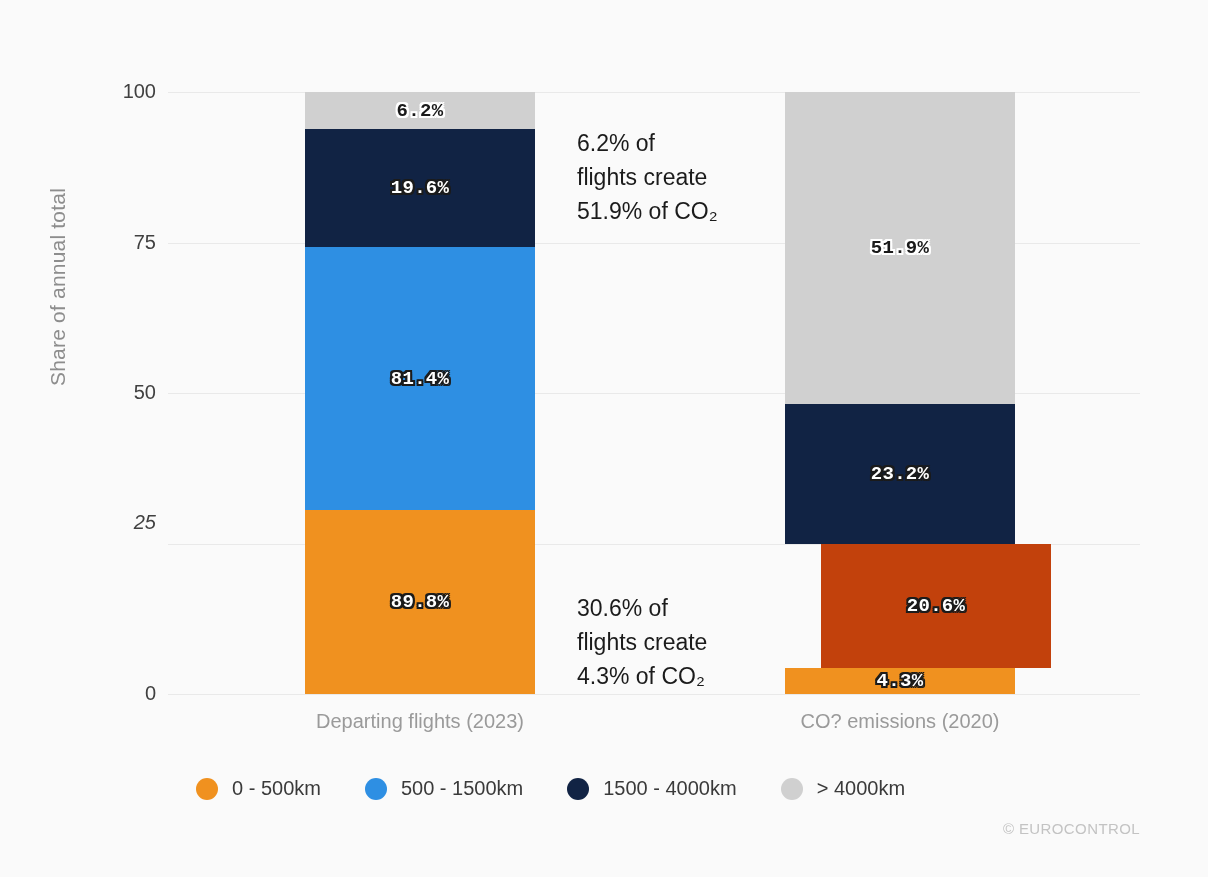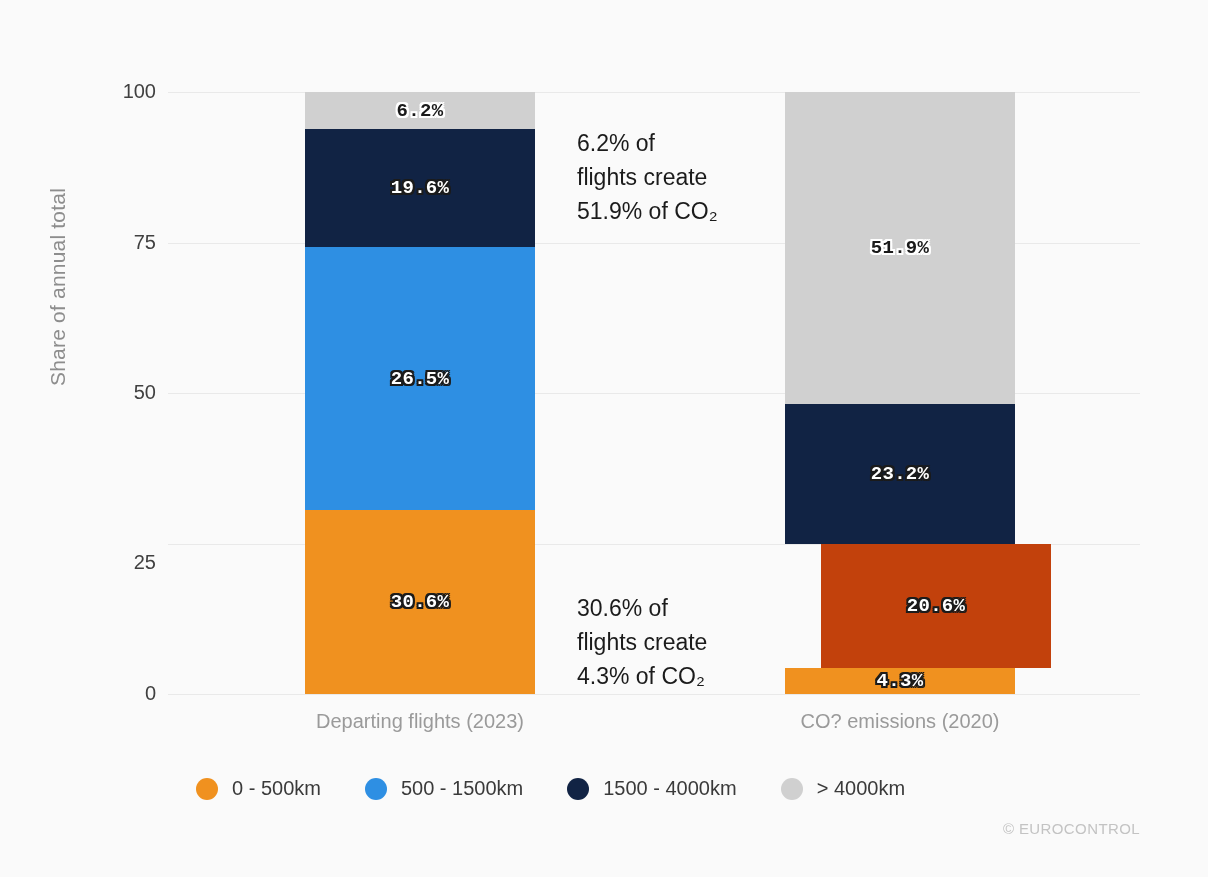--- a/index.html
+++ b/index.html
@@ -158,37 +158,37 @@
       <div class="gridline" style="top: 92px;"></div>
       <div class="gridline" style="top: 242.5px;"></div>
       <div class="gridline" style="top: 393px;"></div>
       <div class="gridline" style="top: 543.5px;"></div>
       <div class="gridline" style="top: 694px;"></div>
     </div>
   <div id="yticks">
       <div class="ytick" style="top: 92px;">100</div>
       <div class="ytick" style="top: 242.5px;">75</div>
       <div class="ytick" style="top: 393px;">50</div>
-      <div class="ytick" style="top: 563px;">25</div>
+      <div class="ytick" style="top: 523px; font-style: italic;">25</div>
       <div class="ytick" style="top: 694px;">0</div>
     </div>
 
   <div id="bars">
       <div class="bar" style="left: 305px; top: 92px; height: 602px;">
         <div class="seg" style="top: 0px; height: 37.324px; background: rgb(208, 208, 208);">
           <span class="seg-label label-dark">6.2%</span>
         </div>
         <div class="seg" style="top: 37.324px; height: 117.992px; background: rgb(17, 35, 68);">
           <span class="seg-label label-light">19.6%</span>
         </div>
         <div class="seg" style="top: 155.316px; height: 262.472px; background: rgb(46, 143, 227);">
-          <span class="seg-label label-light">26.5%</span>
+          <span class="seg-label label-light">81.4%</span>
         </div>
         <div class="seg" style="top: 417.788px; height: 184.212px; background: rgb(240, 145, 31);">
-          <span class="seg-label label-light">30.6%</span>
+          <span class="seg-label label-light">89.8%</span>
         </div>
       </div>
       <div class="bar" style="left: 785px; top: 92px; height: 602px;">
         <div class="seg" style="top: 0px; height: 312.438px; background: rgb(208, 208, 208); text-align: right;">
           <span class="seg-label label-dark">51.9%</span>
         </div>
         <div class="seg" style="top: 312.438px; height: 139.664px; background: rgb(17, 35, 68);">
           <span class="seg-label label-light">23.2%</span>
         </div>
         <div class="seg" style="top: 452.102px; height: 124.012px; background: #c2410c; margin-left: 36px;">

